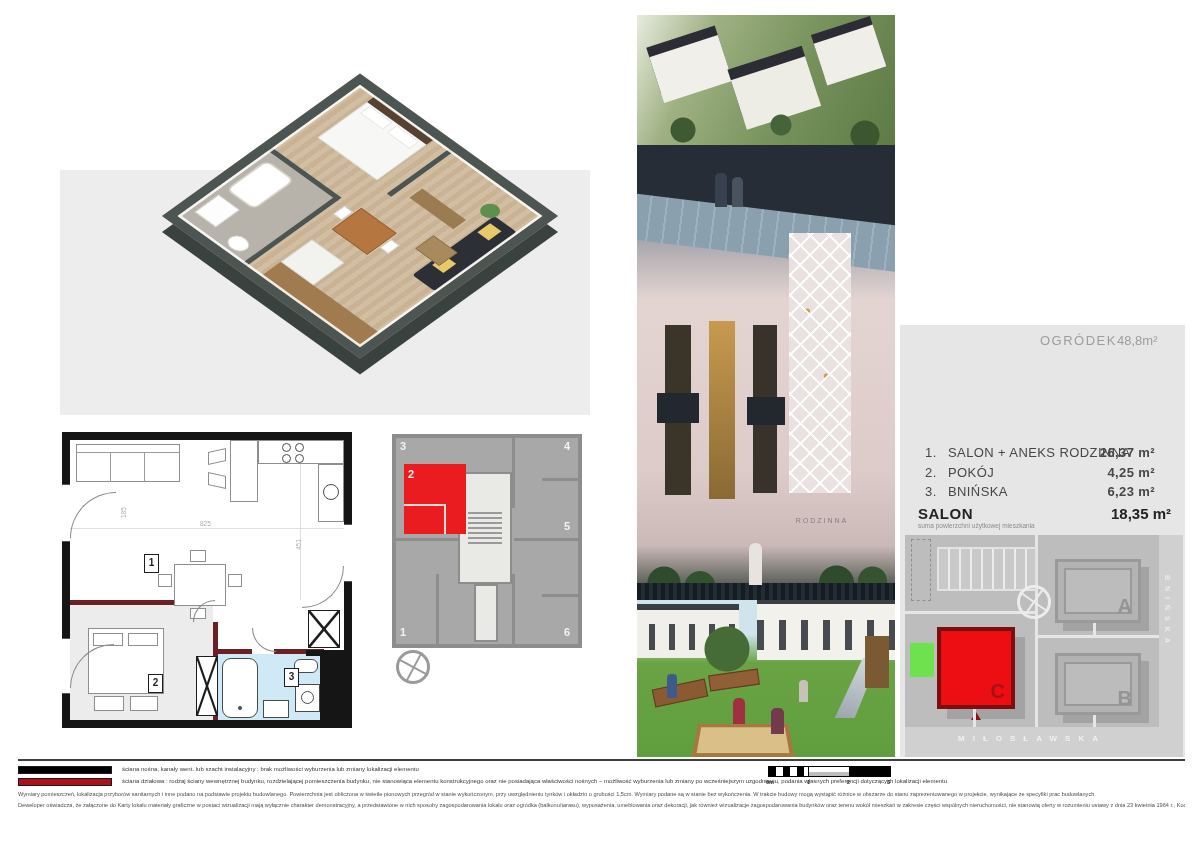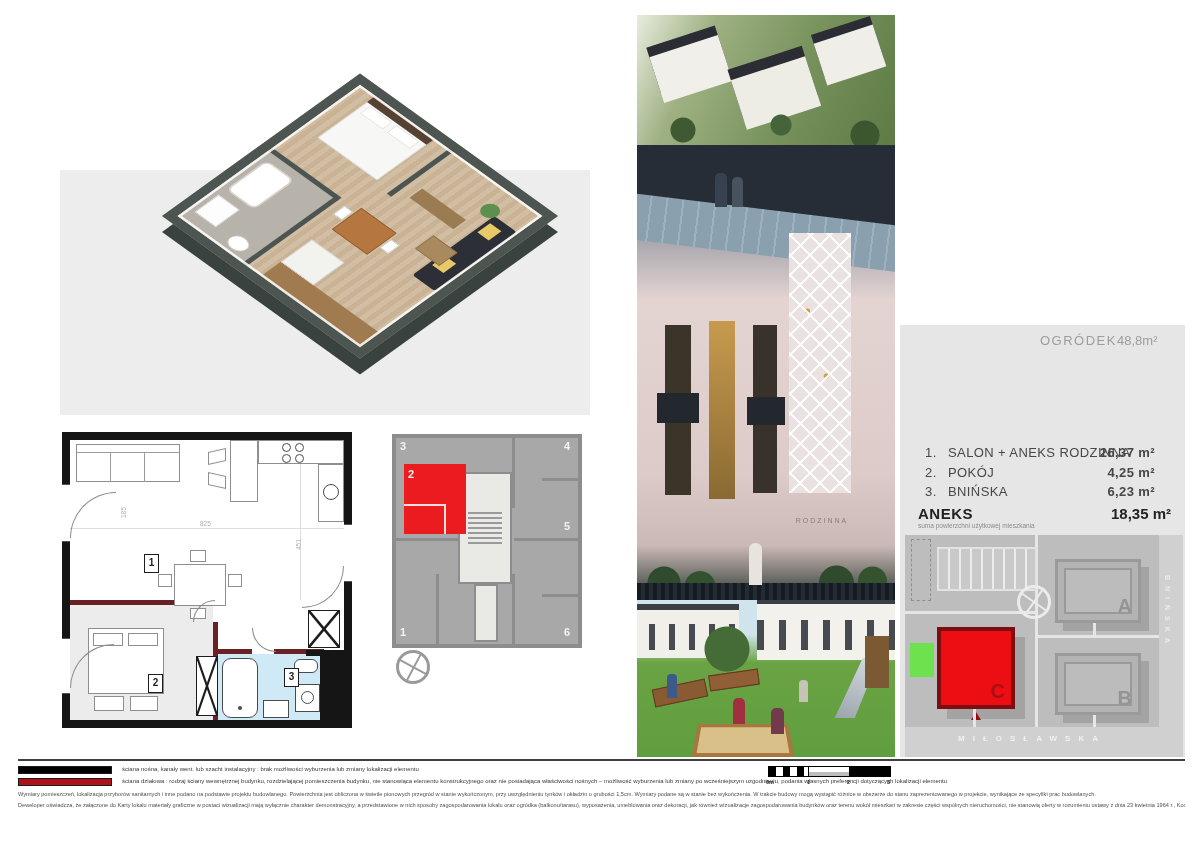--- a/index.html
+++ b/index.html
@@ -287,21 +287,21 @@
       <span class="room-no">2.</span>
       <span class="room-name">POKÓJ</span>
       <span class="room-area">4,25 m²</span>
     </div>
     <div class="room-row" style="top:159px;">
       <span class="room-no">3.</span>
       <span class="room-name">BNIŃSKA</span>
       <span class="room-area">6,23 m²</span>
     </div>
 
-    <div class="abs" style="left:18px;top:180px;font-size:15px;font-weight:800;color:#222;letter-spacing:.5px;">ANEKS</div>
+    <div class="abs" style="left:18px;top:180px;font-size:15px;font-weight:800;color:#222;letter-spacing:.5px;">SALON</div>
     <div class="abs" style="right:14px;top:180px;font-size:15px;font-weight:800;color:#222;">18,35 m²</div>
     <div class="abs" style="left:18px;top:197px;font-size:6.5px;color:#8b8b8b;">suma powierzchni użytkowej mieszkania</div>
 
     <div id="siteplan">
       <div class="sp-street" style="left:0;top:192px;width:278px;height:30px;"></div>
       <div class="sp-street" style="left:254px;top:0;width:24px;height:222px;"></div>
       <div class="abs" style="left:0;top:199px;width:254px;text-align:center;font-size:8px;letter-spacing:8px;color:#f0f0f0;font-weight:bold;">MIŁOSŁAWSKA</div>
       <div class="abs" style="left:259px;top:40px;writing-mode:vertical-rl;font-size:7px;letter-spacing:6px;color:#ececec;font-weight:bold;">BNIŃSKA</div>
 
       <div class="sp-line" style="left:130px;top:0;width:3px;height:192px;"></div>

